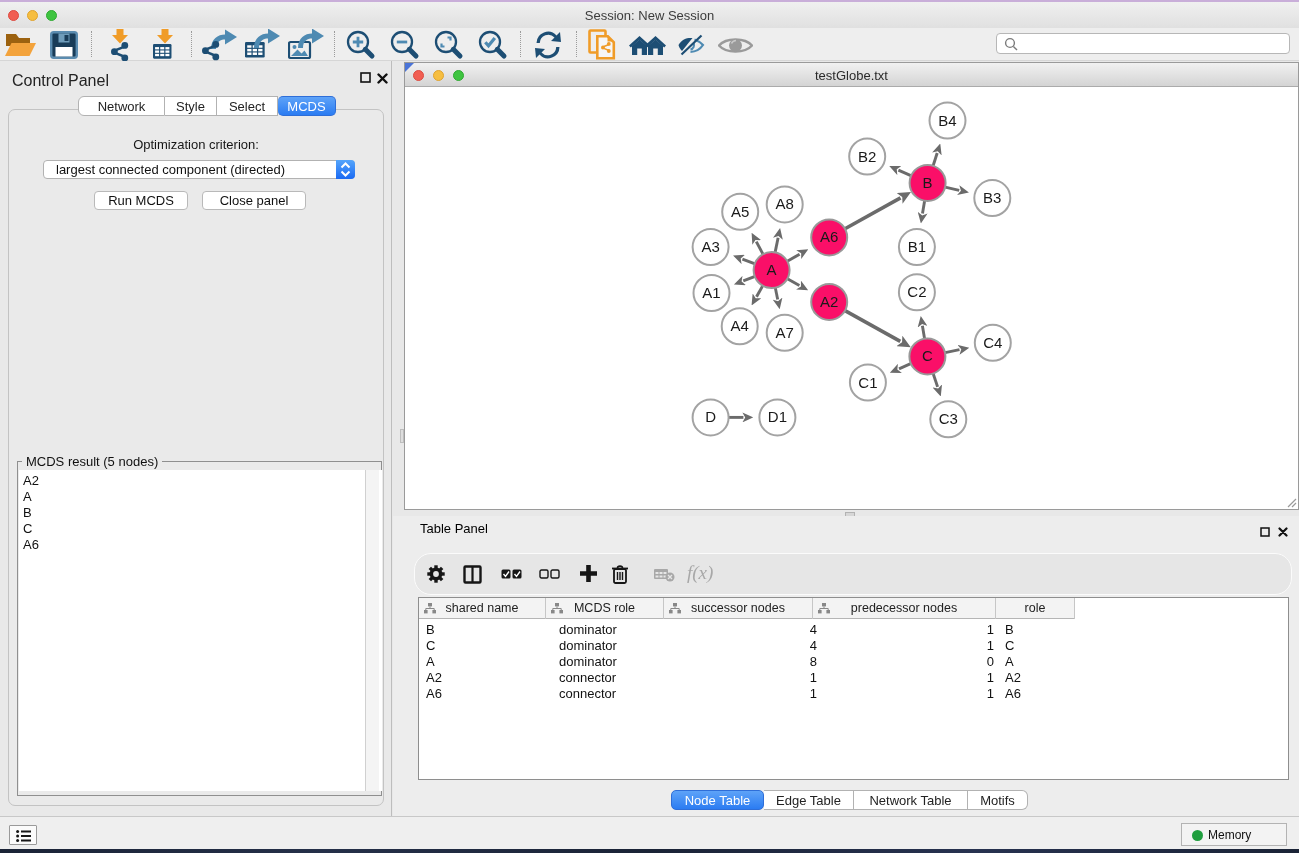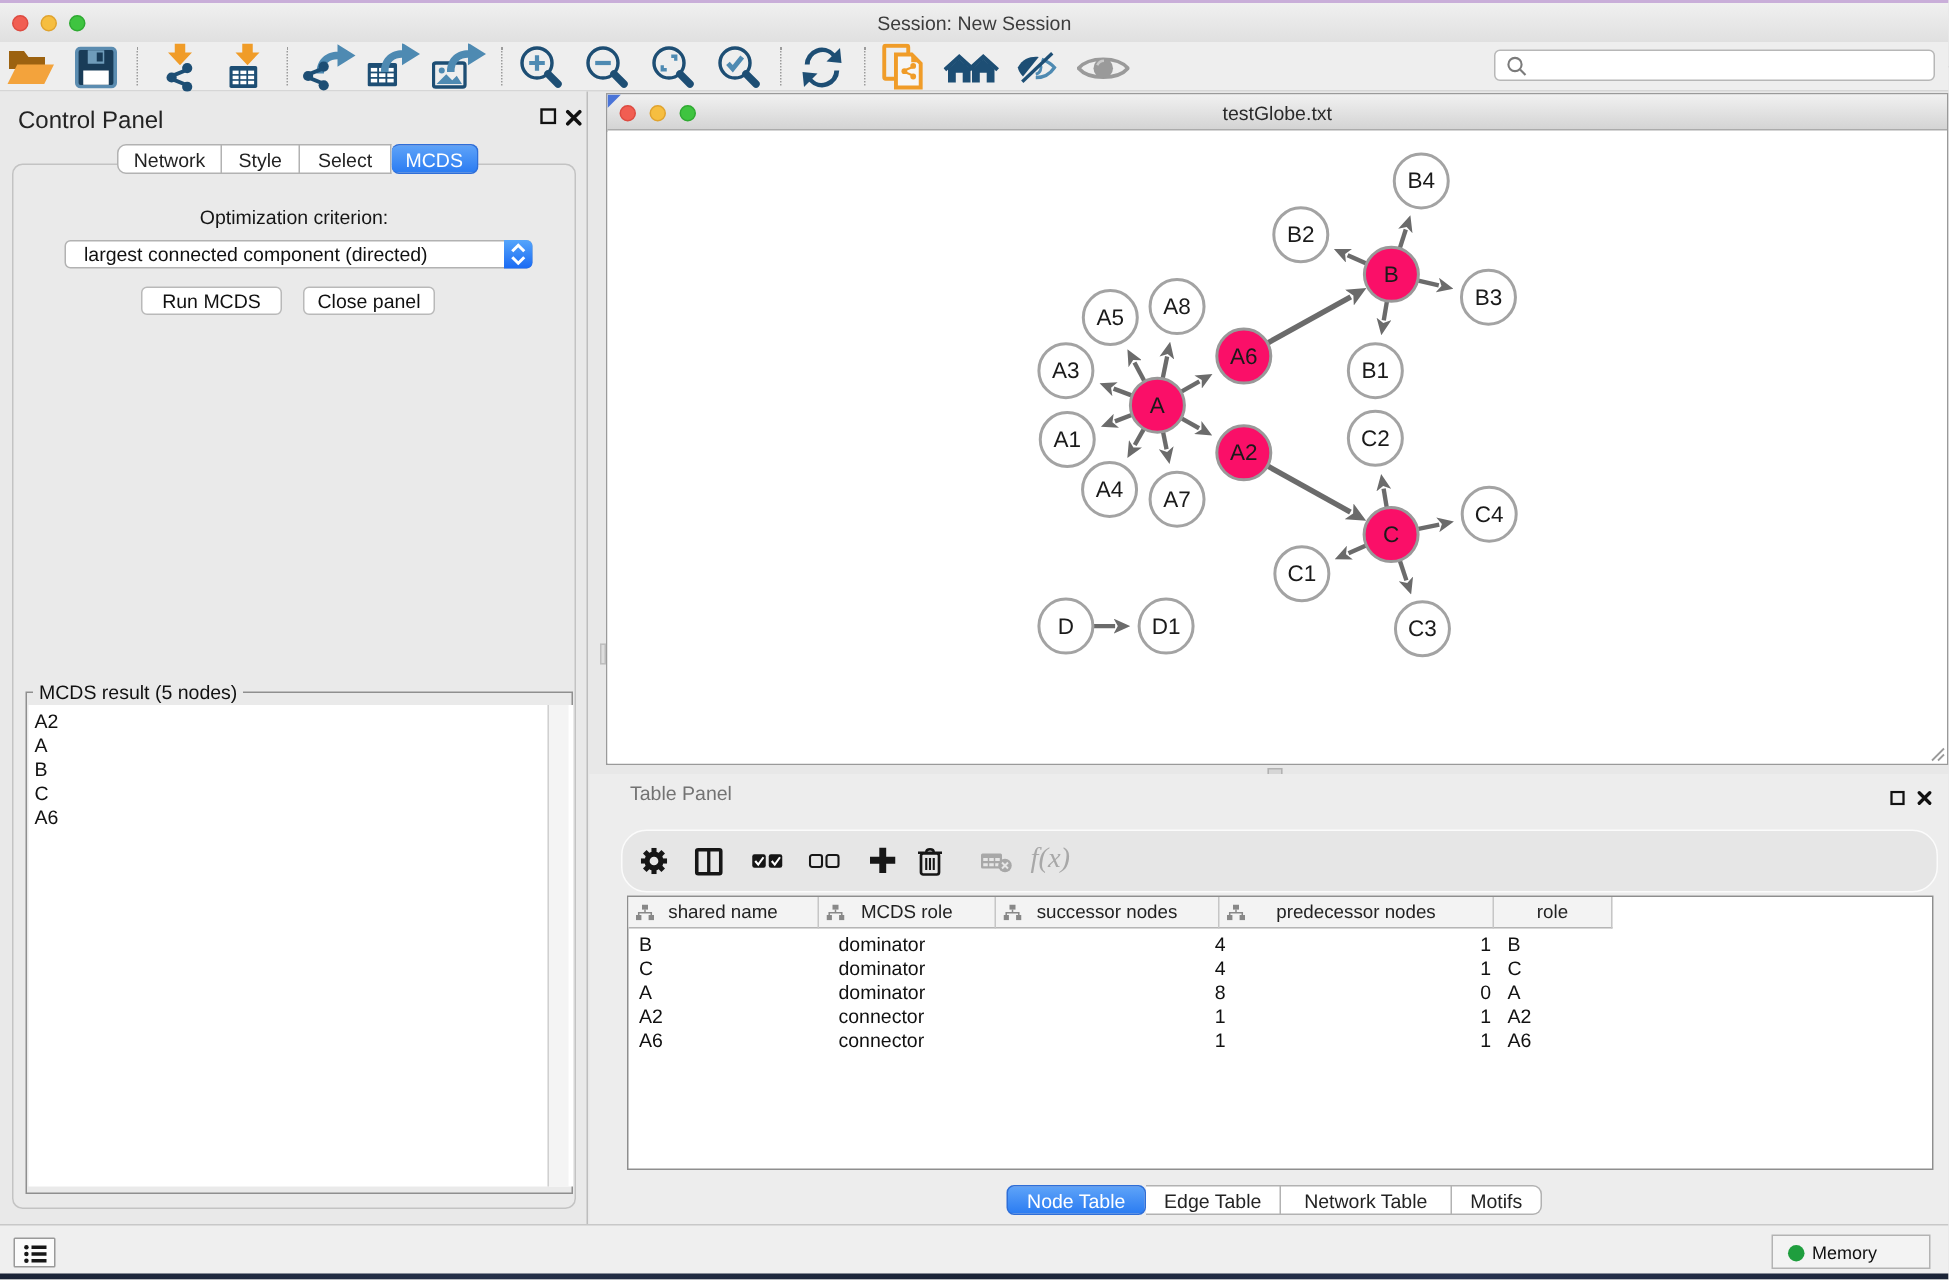--- a/index.html
+++ b/index.html
@@ -30,21 +30,21 @@
 #mcdsgroup { position:absolute; left:8px; top:351px; width:365px; height:335px; border:1px solid #8f8f8f; }
 #mcdstitle { position:absolute; left:4px; top:-8px; background:#eaeaea; padding:0 4px; font-size:13px; color:#111; }
 #mcdslist { position:absolute; left:1px; top:8px; width:363px; height:321px; background:#fff; font-size:13px; color:#111; }
 #mcdslist .it { position:absolute; left:4px; }
 #mcdsscroll { position:absolute; right:3px; top:0; width:14px; height:321px; background:#f4f4f4; border-left:1px solid #d0d0d0; }
 #netwin { left:404px; top:62px; width:895px; height:448px; border:1px solid #9a9a9a; background:#fff; }
 #nettitle { position:absolute; left:0; top:0; width:100%; height:24px; background:linear-gradient(#f1f1f1,#d4d4d4); border-bottom:1px solid #ababab; }
 #nettitle .t { position:absolute; left:0; right:0; top:5px; text-align:center; font-size:13px; color:#2a2a2a; }
 #graphbox { position:absolute; left:0; top:25px; width:893px; height:421px; background:#fff; }
 #tpanel { left:393px; top:516px; width:906px; height:300px; background:#ededed; }
-#tpanel .hdr { position:absolute; left:27px; top:5px; font-size:13px; color:#737373; }
+#tpanel .hdr { position:absolute; left:27px; top:5px; font-size:13px; color:#000000; }
 #ttoolbar { position:absolute; left:21px; top:37px; width:878px; height:42px; background:#e6e6e6; border:1px solid #fbfbfb; border-radius:17px; }
 #ttable { position:absolute; left:25px; top:81px; width:871px; height:183px; border:1px solid #8e8e8e; background:#fff; }
 #thead { position:absolute; left:0; top:0; height:21px; background:#f3f3f3; border-bottom:1px solid #b5b5b5; display:flex; }
 .hcell { height:21px; border-right:1px solid #c6c6c6; position:relative; font-size:12.5px; color:#222; }
 .hcell .lbl { position:absolute; width:100%; text-align:center; top:3px; }
 .trow { position:absolute; font-size:13px; color:#111; height:16px; }
 .tc { position:absolute; top:0; }
 #ttabs { left:278px; top:274px; }
 #statusbar { left:0; top:816px; width:1299px; height:33px; background:#efefef; border-top:1px solid #c8c8c8; }
 #hambtn { position:absolute; left:9px; top:8px; width:28px; height:20px; border:1px solid #9a9a9a; background:#fbfbfb; border-radius:1px; }
@@ -245,35 +245,35 @@
 </div>
 <div class="abs" id="cpanel">
   <div class="hdr">Control Panel</div>
   <svg class="abs" style="left:360px;top:11px" width="11" height="11" viewBox="0 0 11 11">
       <rect x="1" y="1" width="9" height="9" fill="none" stroke="#111" stroke-width="1.6"></rect>
     </svg>
     <svg class="abs" style="left:377px;top:12px" width="11" height="11" viewBox="0 0 11 11">
       <path d="M1.5 1.5 L9.5 9.5 M9.5 1.5 L1.5 9.5" stroke="#111" stroke-width="2.4" stroke-linecap="round"></path>
     </svg>
   <div class="tabrow" id="cptabs">
-    <div class="tab first" style="width:70px">Network</div>
+    <div class="tab first" style="width:87px">Network</div>
     <div class="tab" style="width:52px">Style</div>
     <div class="tab" style="width:61px">Select</div>
     <div class="tab sel last" style="width:58px">MCDS</div>
   </div>
   <div id="cpcontent">
     <div id="optlabel">Optimization criterion:</div>
     <div id="dropdown">largest connected component (directed)<div id="dropbtn">
           <svg style="position:absolute;left:3px;top:2px" width="13" height="15" viewBox="0 0 13 15">
             <path d="M2.5 5.5 L6.5 1.5 L10.5 5.5" fill="none" stroke="#fff" stroke-width="2"></path>
             <path d="M2.5 9.5 L6.5 13.5 L10.5 9.5" fill="none" stroke="#fff" stroke-width="2"></path>
           </svg>
         </div></div>
     <div class="btn" style="left:85px;top:81px;width:94px;">Run MCDS</div>
-    <div class="btn" style="left:193px;top:81px;width:88px;">Close panel</div>
+    <div class="btn" style="left:193px;top:81px;width:104px;">Close panel</div>
     <div id="mcdsgroup">
       <div id="mcdstitle">MCDS result (5 nodes)</div>
       <div id="mcdslist">
         <div class="it" style="top:3px">A2</div>
         <div class="it" style="top:19px">A</div>
         <div class="it" style="top:35px">B</div>
         <div class="it" style="top:51px">C</div>
         <div class="it" style="top:67px">A6</div>
         <div id="mcdsscroll"></div>
       </div>

